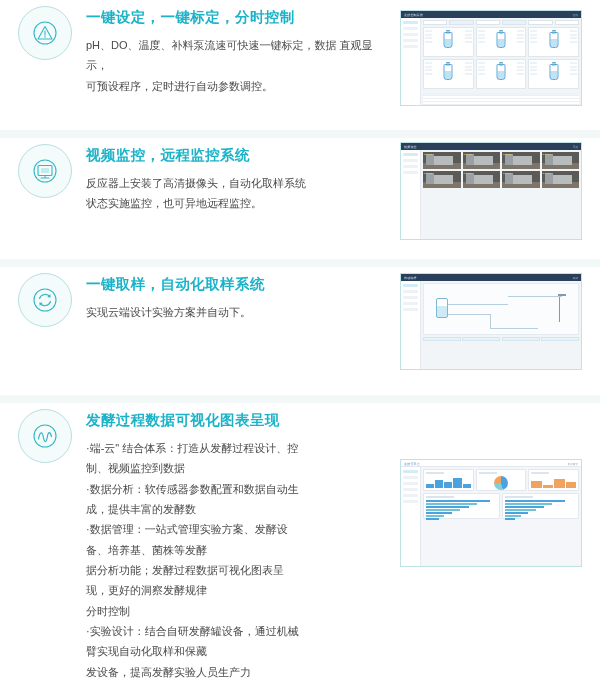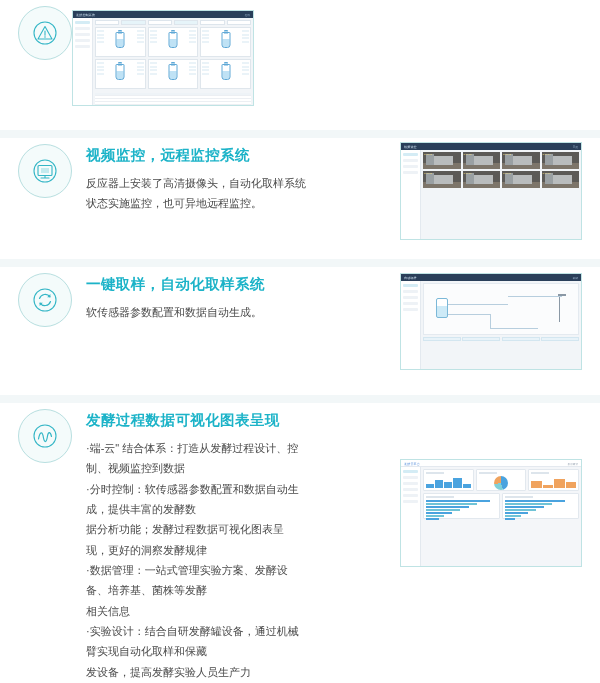--- a/index.html
+++ b/index.html
@@ -168,20 +168,27 @@
 
   <div class="feature" style="height:130px;">
     <div class="icon-wrap">
       <svg width="26" height="26" viewBox="0 0 26 26">
         <circle cx="13" cy="13" r="11" fill="none" stroke="#34b6c6" stroke-width="1.1"></circle>
         <path d="M13 6.5 L20 19 L6 19 Z" fill="none" stroke="#34b6c6" stroke-width="1.1" stroke-linejoin="round"></path>
         <line x1="13" y1="11" x2="13" y2="15.2" stroke="#34b6c6" stroke-width="1.1" stroke-linecap="round"></line>
         <circle cx="13" cy="17" r="0.8" fill="#34b6c6"></circle>
       </svg>
     </div>
+    <div class="text-col">
+      <div class="feat-title">一键设定，一键标定，分时控制</div>
+      <div class="feat-desc">
+        <p>pH、DO、温度、补料泵流速可快速一键标定，数据 直观显示，</p>
+        <p>可预设程序，定时进行自动参数调控。</p>
+      </div>
+    </div>
     <div class="shot" style="width:182px;height:96px;margin-top:10px;">
       <div class="mini">
         <div class="mini-top">
           <span class="brand">发酵控制系统</span>
           <span class="rt">在线</span>
         </div>
         <div class="mini-side">
           <div class="si act"></div>
           <div class="si"></div>
           <div class="si"></div>
@@ -403,21 +410,21 @@
         <circle cx="13" cy="13" r="11" fill="none" stroke="#34b6c6" stroke-width="1.1"></circle>
         <path d="M7.5 11.5 A6 6 0 0 1 18 9.8" fill="none" stroke="#34b6c6" stroke-width="1.2" stroke-linecap="round"></path>
         <path d="M18.5 14.5 A6 6 0 0 1 8 16.2" fill="none" stroke="#34b6c6" stroke-width="1.2" stroke-linecap="round"></path>
         <path d="M18.4 7 L18.4 10.2 L15.2 10.2 Z" fill="#34b6c6"></path>
         <path d="M7.6 19 L7.6 15.8 L10.8 15.8 Z" fill="#34b6c6"></path>
       </svg>
     </div>
     <div class="text-col">
       <div class="feat-title">一键取样，自动化取样系统</div>
       <div class="feat-desc">
-        <p>软传感器参数配置和数据自动生成。</p>
+        <p>实现云端设计实验方案并自动下。</p>
       </div>
     </div>
     <div class="shot" style="width:182px;height:97px;margin-top:6px;">
       <div class="mini">
         <div class="mini-top">
           <span class="brand">自动取样</span>
           <span class="rt">就绪</span>
         </div>
         <div class="mini-side">
           <div class="si act"></div>
@@ -454,24 +461,24 @@
     <div class="icon-wrap">
       <svg width="26" height="26" viewBox="0 0 26 26">
         <circle cx="13" cy="13" r="11" fill="none" stroke="#34b6c6" stroke-width="1.1"></circle>
         <path d="M6.5 16 C8 8, 10.5 8, 11.5 15 C12.5 20, 14.5 20, 15.5 13 C16.3 8, 18.5 9, 19.5 13.5" fill="none" stroke="#34b6c6" stroke-width="1.2" stroke-linecap="round"></path>
       </svg>
     </div>
     <div class="text-col" style="flex:1 1 0;">
       <div class="feat-title">发酵过程数据可视化图表呈现</div>
       <div class="feat-desc" style="max-width:215px;">
         <p>·端-云" 结合体系：打造从发酵过程设计、控制、视频监控到数据</p>
-        <p>·分时控制：软传感器参数配置和数据自动生成，提供丰富的发酵数</p>
+        <p>·数据分析：软传感器参数配置和数据自动生成，提供丰富的发酵数</p>
+        <p>·数据管理：一站式管理实验方案、发酵设备、培养基、菌株等发酵</p>
         <p>据分析功能；发酵过程数据可视化图表呈现，更好的洞察发酵规律</p>
-        <p>·数据管理：一站式管理实验方案、发酵设备、培养基、菌株等发酵</p>
-        <p>相关信息</p>
+        <p>分时控制</p>
         <p>·实验设计：结合自研发酵罐设备，通过机械臂实现自动化取样和保藏</p>
         <p>发设备，提高发酵实验人员生产力</p>
       </div>
     </div>
     <div class="shot" style="width:182px;height:108px;margin-top:56px;">
       <div class="mini" style="background:#f4f6f9;">
         <div class="mini-top" style="background:#ffffff;border-bottom:1px solid #e4e9ef;">
           <span class="brand" style="color:#3a7bd5;">发酵云平台</span>
           <span class="rt" style="color:#9aa6b4;">数据概览</span>
         </div>

